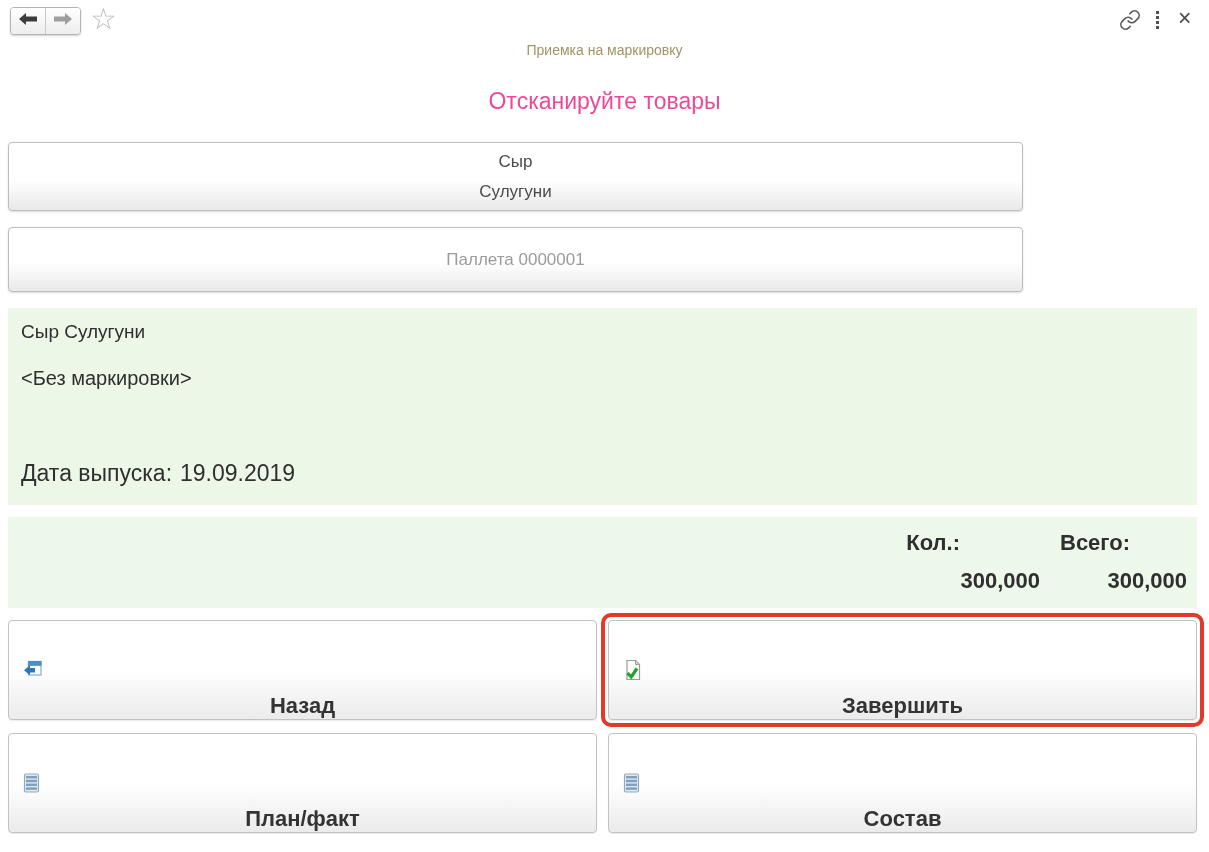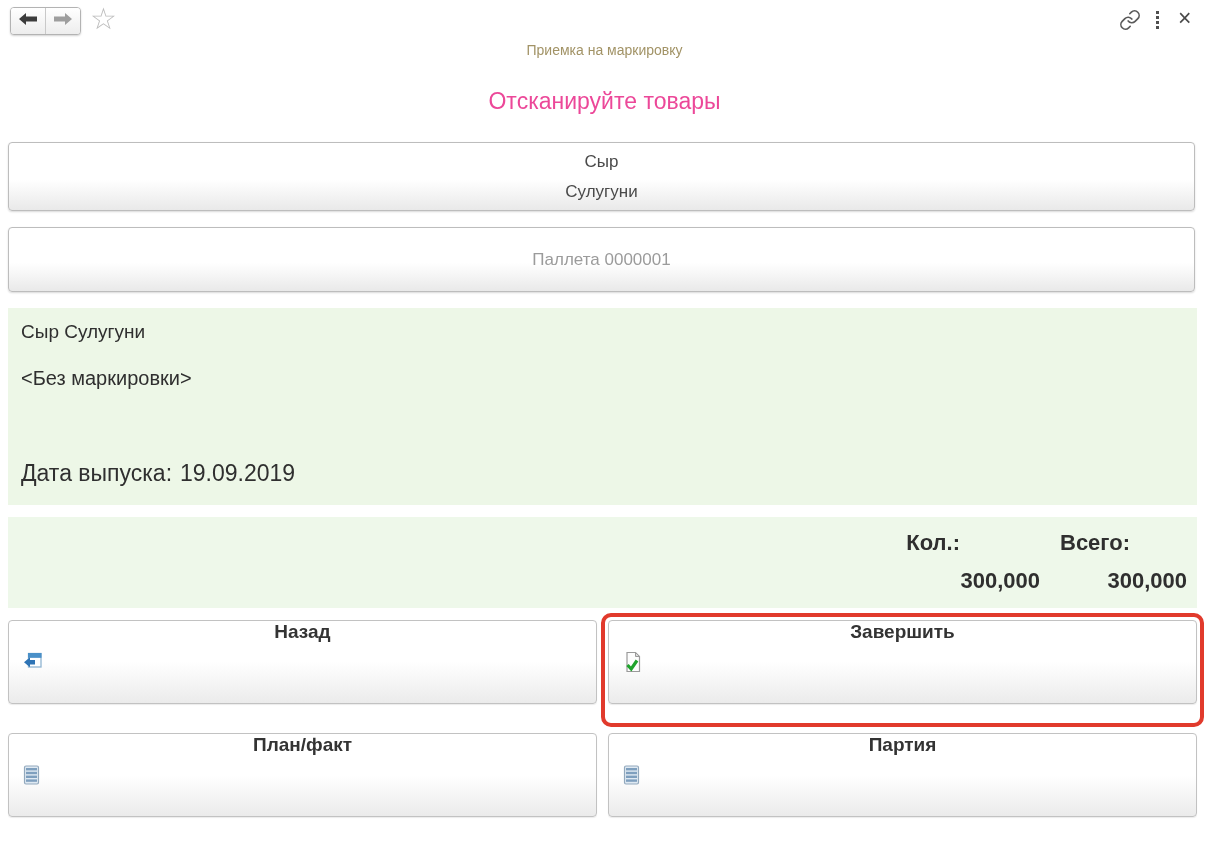--- a/index.html
+++ b/index.html
@@ -30,21 +30,21 @@
   .page-title{
     position:absolute;left:0;top:42px;width:100%;text-align:center;
     font-size:14px;color:#a29366;
   }
   .page-heading{
     position:absolute;left:0;top:88px;width:100%;text-align:center;
     font-size:23px;color:#ec4899;
   }
   
   .big-box{
-    position:absolute;left:8px;width:1187px;box-sizing:border-box;
+    position:absolute;left:8px;width:1015px;box-sizing:border-box;
     border:1px solid #bdbdbd;border-radius:4px;
     background:linear-gradient(180deg,#ffffff 55%,#e9e9e9 100%);
     box-shadow:0 1px 2px rgba(0,0,0,.15);
   }
   .product-box{
     top:142px;height:69px;display:flex;flex-direction:column;
     align-items:center;justify-content:center;cursor:pointer;
     font-size:17px;color:#4a4a4a;line-height:30px;
   }
   .pallet-input{
@@ -63,26 +63,26 @@
   .row-date{top:152px;font-size:23px;}
   .row-date .lbl{margin-right:8px;}
   .totals-panel{top:517px;height:91px;background:#eef8ea;}
   .tot{position:absolute;font-size:22px;color:#2f2f2f;white-space:nowrap;font-weight:bold;}
   .tot-lbl-qty{top:13px;right:237px;}
   .tot-lbl-total{top:13px;right:67px;}
   .tot-val-qty{top:51px;right:157px;}
   .tot-val-total{top:51px;right:10px;}
   
   .action-btn{
-    position:absolute;width:589px;height:84px;box-sizing:border-box;
+    position:absolute;width:589px;height:100px;box-sizing:border-box;
     border:1px solid #c2c2c2;border-radius:4px;cursor:pointer;
     background:linear-gradient(180deg,#ffffff 50%,#ebebeb 100%);
     box-shadow:0 1px 1px rgba(0,0,0,.08);
-    display:flex;align-items:flex-start;justify-content:center;
-    font-size:19px;font-weight:bold;color:#333;
+    display:flex;align-items:flex-end;justify-content:center;
+    font-size:22px;font-weight:bold;color:#333;
   }
   .btn-icon{position:absolute;left:14px;top:50%;transform:translateY(-50%);line-height:0;}
   .btn-back{left:8px;top:620px;}
   .btn-finish{left:608px;top:620px;}
   .btn-planfact{left:8px;top:733px;}
   .btn-sostav{left:608px;top:733px;}
   .highlight-frame{
     position:absolute;left:601px;top:613px;width:603px;height:114px;box-sizing:border-box;
     border:4px solid #e13a2c;border-radius:10px;pointer-events:none;
   }
@@ -188,14 +188,14 @@
 <div class="action-btn btn-sostav">
   <span class="btn-icon">
     <svg width="17" height="21" viewBox="0 0 17 21">
       <rect x="1.5" y="1.5" width="14" height="18" rx="1.5" fill="#dfe9f2" stroke="#93a9bd" stroke-width="1.2"></rect>
       <rect x="3" y="3.5" width="11" height="2.4" fill="#7e9fbe"></rect>
       <rect x="3" y="7.3" width="11" height="2.4" fill="#7e9fbe"></rect>
       <rect x="3" y="11.1" width="11" height="2.4" fill="#7e9fbe"></rect>
       <rect x="3" y="14.9" width="11" height="2.4" fill="#7e9fbe"></rect>
     </svg>
   </span>
-  <span>Партия</span>
+  <span>Состав</span>
 </div>
 
 </body></html>

